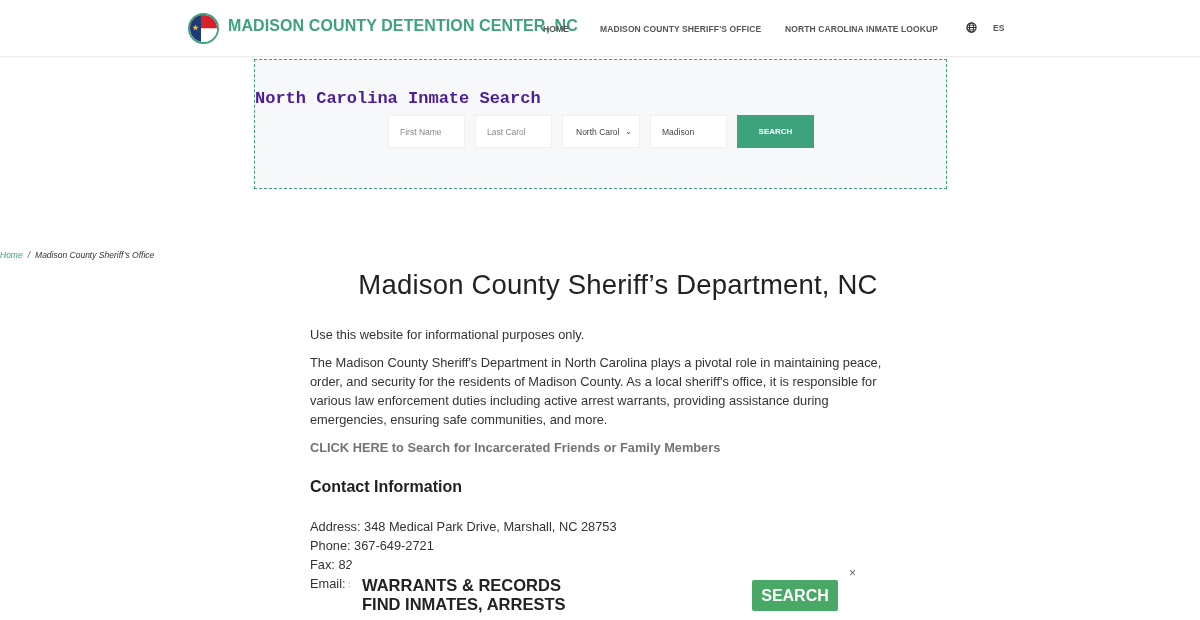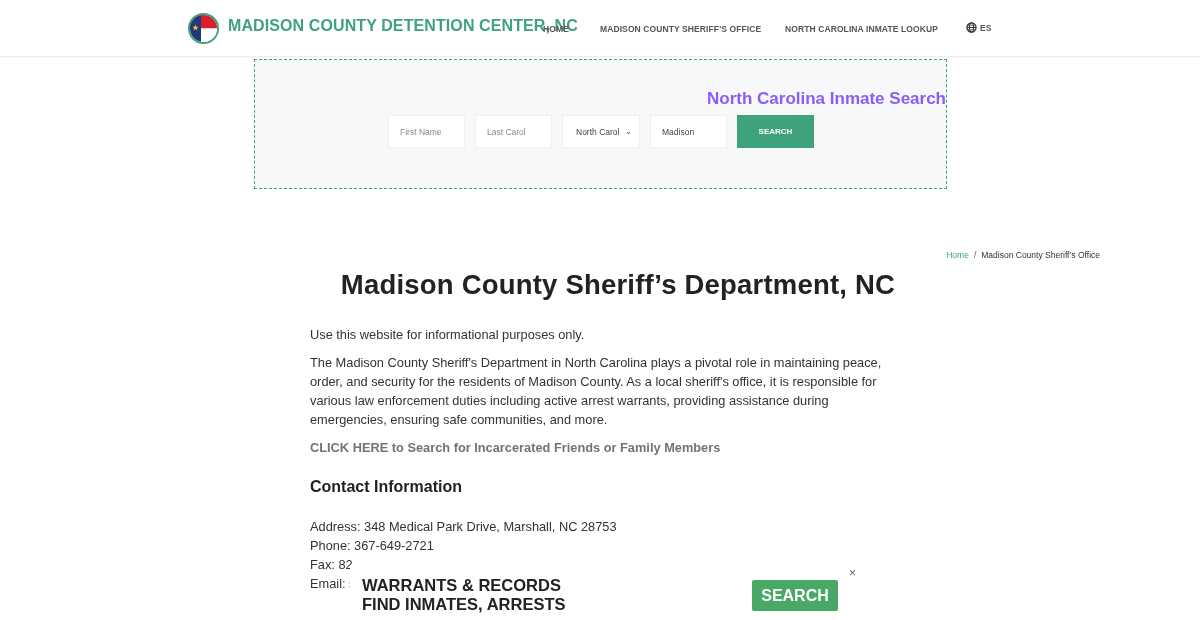--- a/index.html
+++ b/index.html
@@ -8,40 +8,40 @@
 
   
   .header { position: absolute; left: 0; top: 0; width: 1200px; height: 57px; background: #fff; border-bottom: 1px solid #ececec; box-shadow: 0 1px 2px rgba(0,0,0,0.03); }
   .logo { position: absolute; left: 188px; top: 13px; width: 31px; height: 31px; border-radius: 50%; border: 2px solid #3ea27c; overflow: hidden; background: #fff; }
   .logo svg { display: block; }
   .site-title { position: absolute; left: 228px; top: 17px; font-size: 16px; font-weight: bold; color: #3ea27c; letter-spacing: 0.1px; white-space: nowrap; }
   .nav { position: absolute; top: 24px; font-size: 8.5px; font-weight: bold; color: #555; letter-spacing: 0.1px; white-space: nowrap; cursor: pointer; }
   .nav-home { left: 543px; }
   .nav-sheriff { left: 600px; }
   .nav-lookup { left: 785px; }
-  .nav-lang { left: 966px; display: flex; align-items: center; gap: 3px; top: 22px; }
+  .nav-lang { left: 966px; display: flex; align-items: center; gap: 16px; top: 22px; }
   .globe { width: 11px; height: 11px; }
 
   
   .search-box { position: absolute; left: 254px; top: 59px; width: 693px; height: 130px; border: 1.5px dashed #3ea27c; background: #f6f8f9; }
-  .search-title { position: absolute; left: 0; top: 29px; width: 100%; text-align: right; font-size: 17px; font-weight: bold; color: #8b5cf6; }
+  .search-title { position: absolute; left: 0; top: 29px; width: 100%; text-align: left; font-size: 17px; font-weight: bold; color: #4c1d95; font-family: Liberation Mono, monospace; }
   .field { position: absolute; top: 55px; height: 33px; background: #fff; border: 1px solid #f0f0f0; font-size: 8.5px; color: #888; display: flex; align-items: center; padding-left: 11px; }
   .f-first { left: 133px; width: 77px; }
   .f-last { left: 220px; width: 77px; }
   .f-state { left: 307px; width: 78px; color: #444; padding-left: 13px; }
   .f-state .chev { position: absolute; right: 7px; top: 11px; font-size: 8px; color: #444; }
   .f-county { left: 395px; width: 77px; color: #444; }
   .search-btn { position: absolute; left: 482px; top: 55px; width: 77px; height: 33px; background: #3ea27c; color: #fff; font-size: 8px; font-weight: bold; display: flex; align-items: center; justify-content: center; cursor: pointer; }
 
   
-  .breadcrumb { position: absolute; left: 0; top: 250px; width: 1100px; text-align: right; font-size: 8.5px; color: #333; }
+  .breadcrumb { position: absolute; left: 0; top: 250px; width: 1100px; text-align: left; font-size: 8.5px; color: #333; font-style: italic; }
   .breadcrumb .bc-home { color: #3ea27c; cursor: pointer; }
   .breadcrumb .sep { margin: 0 5px; color: #555; }
 
-  .page-title { position: absolute; left: 0; top: 269px; width: 1200px; text-align: center; font-size: 27.5px; font-weight: bold; color: #222; letter-spacing: 0.2px; padding-left: 36px; }
+  .page-title { position: absolute; left: 0; top: 269px; width: 1200px; text-align: center; font-size: 27.5px; font-weight: normal; color: #222; letter-spacing: 0.2px; padding-left: 36px; }
 
   .content { position: absolute; left: 310px; top: 325px; width: 580px; font-size: 12.8px; line-height: 19px; color: #333; }
   .p1 { margin-bottom: 9px; }
   .p2 { margin-bottom: 9px; }
   .cta-link { font-weight: bold; color: #737373; cursor: pointer; display: block; margin-bottom: 20px; }
   .contact-h { font-size: 16px; font-weight: bold; color: #222; margin-bottom: 21px; }
   .dept { font-weight: bold; color: #222; }
 
   
   .ad { position: absolute; left: 350px; top: 568px; width: 510px; height: 52px; background: #fff; }

